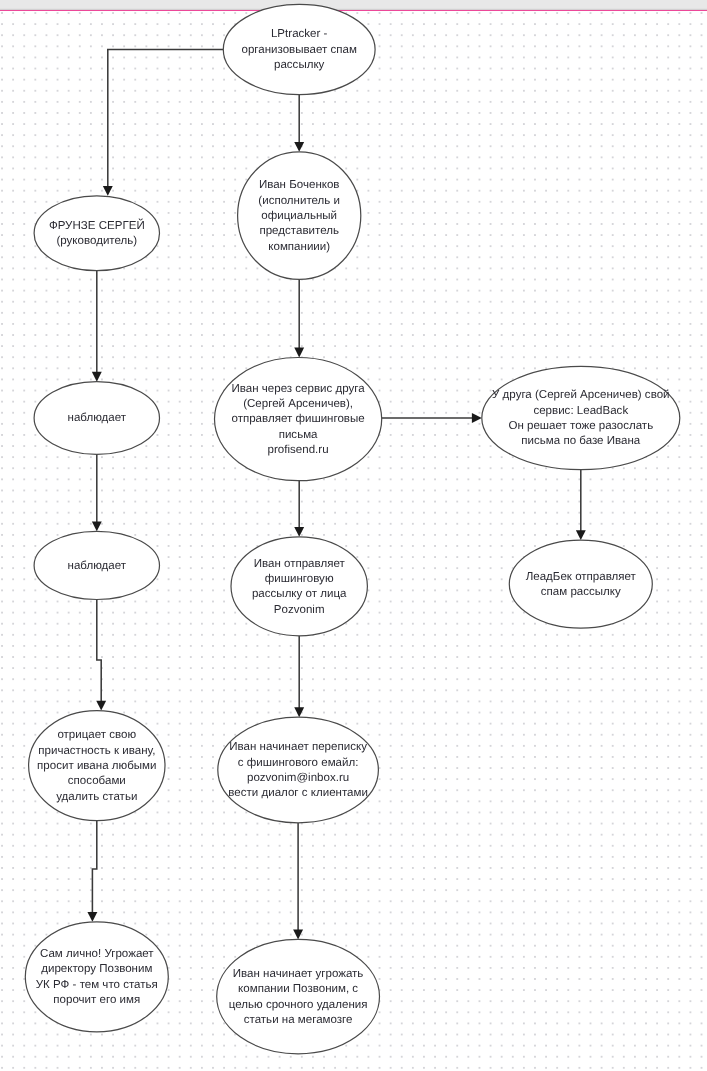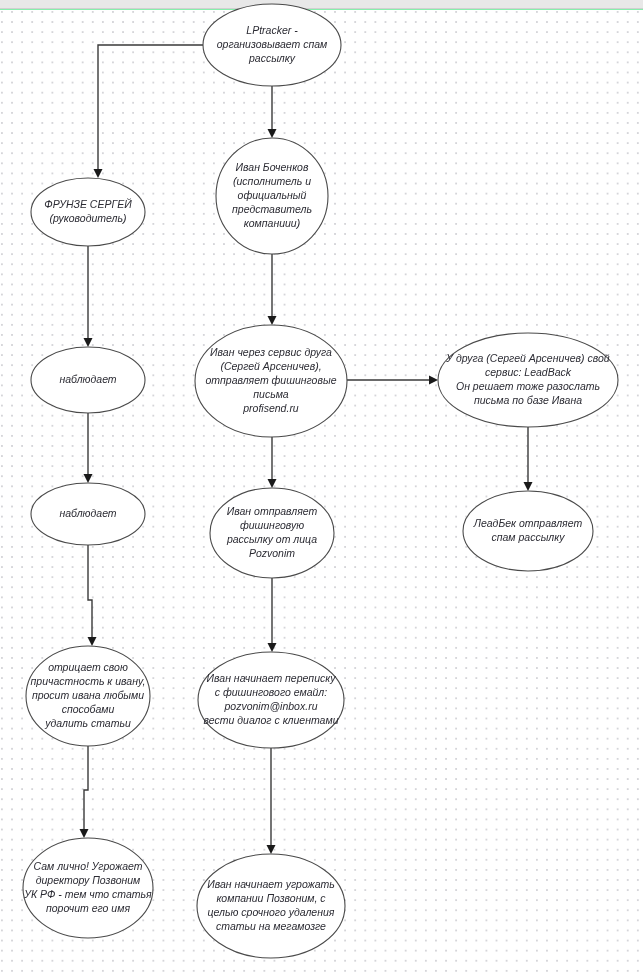--- a/index.html
+++ b/index.html
@@ -10,22 +10,21 @@
   body {
     width: 643px;
     height: 974px;
     font-family: "Liberation Sans", sans-serif;
     overflow: hidden;
   }
   #canvas-wrap {
     position: relative;
     width: 643px;
     height: 974px;
-    background: #86efac;
-    font-style: italic;
+    background: #ec4899;
   }
   #top-bar {
     position: absolute;
     left: 0;
     top: 0;
     width: 643px;
     height: 9px;
     background: #e8e8e8;
     border-bottom: 1px solid #d0d0d0;
     box-sizing: border-box;

